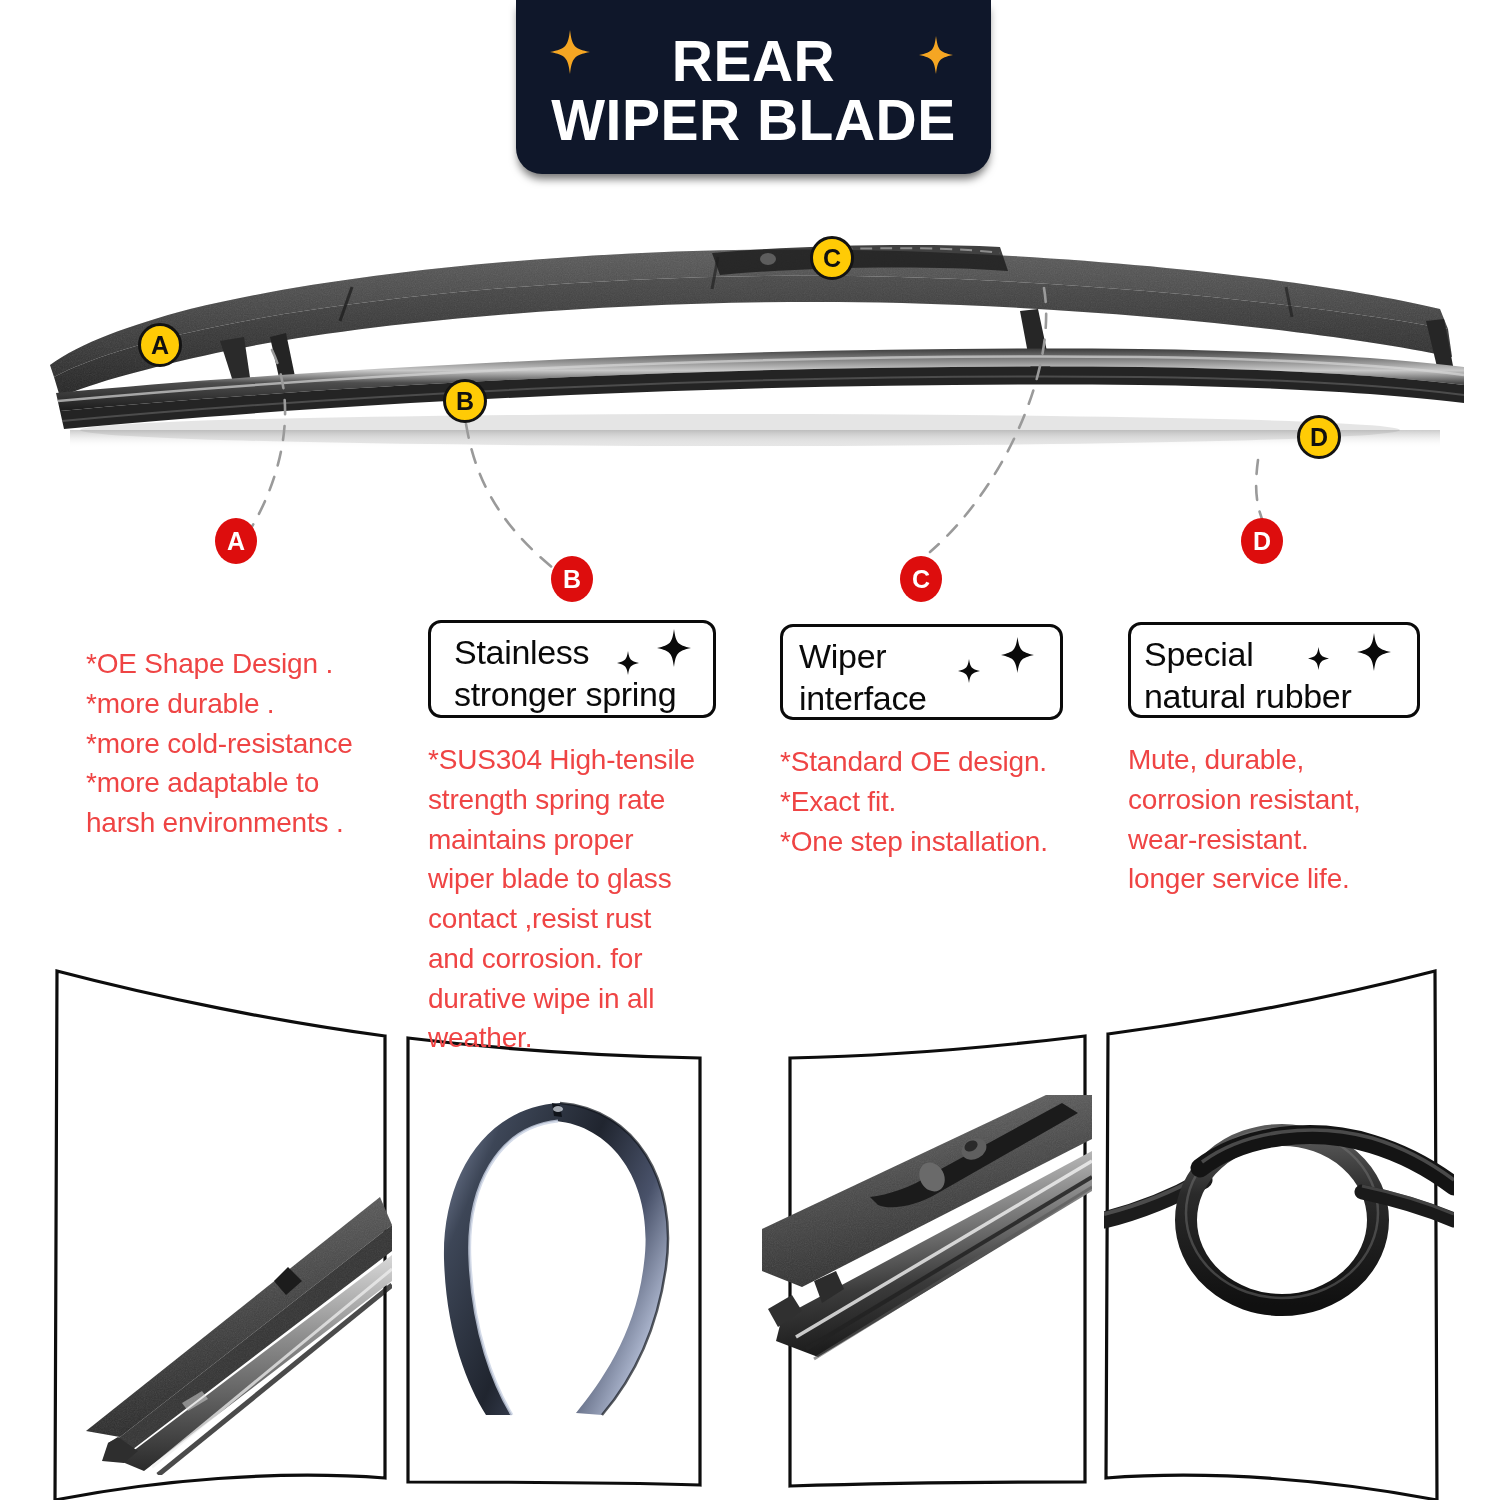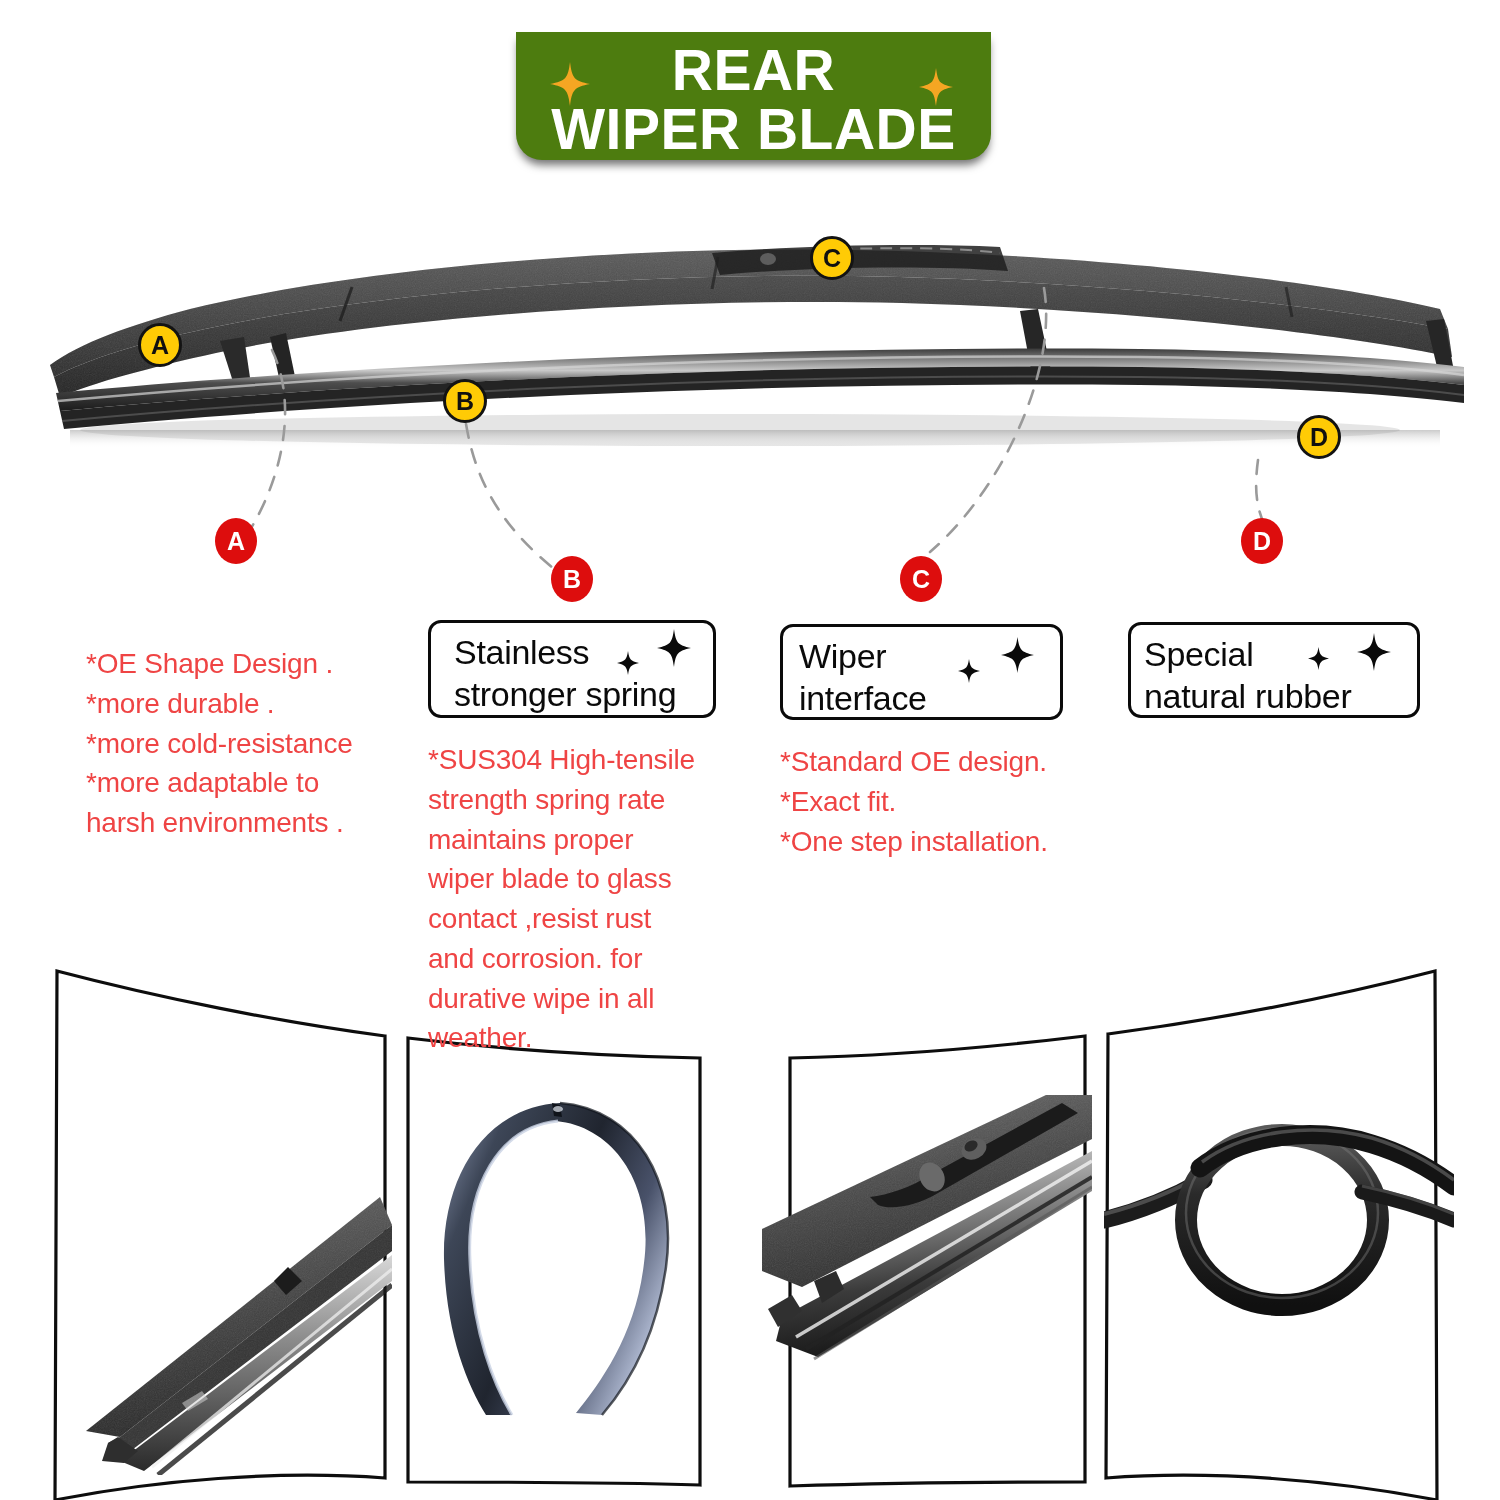--- a/index.html
+++ b/index.html
@@ -13,29 +13,28 @@
     position: relative;
     width: 1500px;
     height: 1500px;
     background: #ffffff;
   }
 
   
   #header-banner {
     position: absolute;
     left: 516px; top: 0px;
-    width: 475px; height: 128px;
-    background: #4d7c0f;
+    width: 475px; height: 174px;
+    background: #0f172a;
     border-radius: 0 0 26px 26px;
     box-shadow: 0 7px 9px -2px rgba(0,0,0,0.55);
     display: flex;
     align-items: center;
     justify-content: center;
     z-index: 40;
-    margin-top: 32px;
   }
   #header-title {
     color: #ffffff;
     font-size: 57px;
     font-weight: bold;
     line-height: 1.04;
     text-align: center;
     letter-spacing: 0.5px;
     white-space: pre-line;
     padding-top: 8px;
@@ -309,20 +308,24 @@
         <svg width="34" height="38" viewBox="0 0 34 38">
           <path d="M17 0 C19 14 20.5 16 34 19 C20.5 22 19 24 17 38 C15 24 13.5 22 0 19 C13.5 16 15 14 17 0 Z" fill="#0a0a0a"></path>
         </svg>
       </span>
       <span class="tb-spark" style="right:88px; top:22px;">
         <svg width="21" height="23" viewBox="0 0 21 23">
           <path d="M10.5 0 C11.8 8.2 12.8 9.6 21 11.5 C12.8 13.4 11.8 14.8 10.5 23 C9.2 14.8 8.2 13.4 0 11.5 C8.2 9.6 9.2 8.2 10.5 0 Z" fill="#0a0a0a"></path>
         </svg>
       </span>
     </div>
+    <div class="body-text">Mute, durable,
+corrosion resistant,
+wear-resistant.
+longer service life.</div>
   </div>
 
   <div class="detail-img" style="left:62px; top:1185px;">
     <svg width="330" height="290" viewBox="0 0 330 290">
       <defs>
         <linearGradient id="dA1" x1="0" y1="0" x2="0.3" y2="1">
           <stop offset="0%" stop-color="#6a6a6a"></stop>
           <stop offset="50%" stop-color="#474747"></stop>
           <stop offset="100%" stop-color="#262626"></stop>
         </linearGradient>

